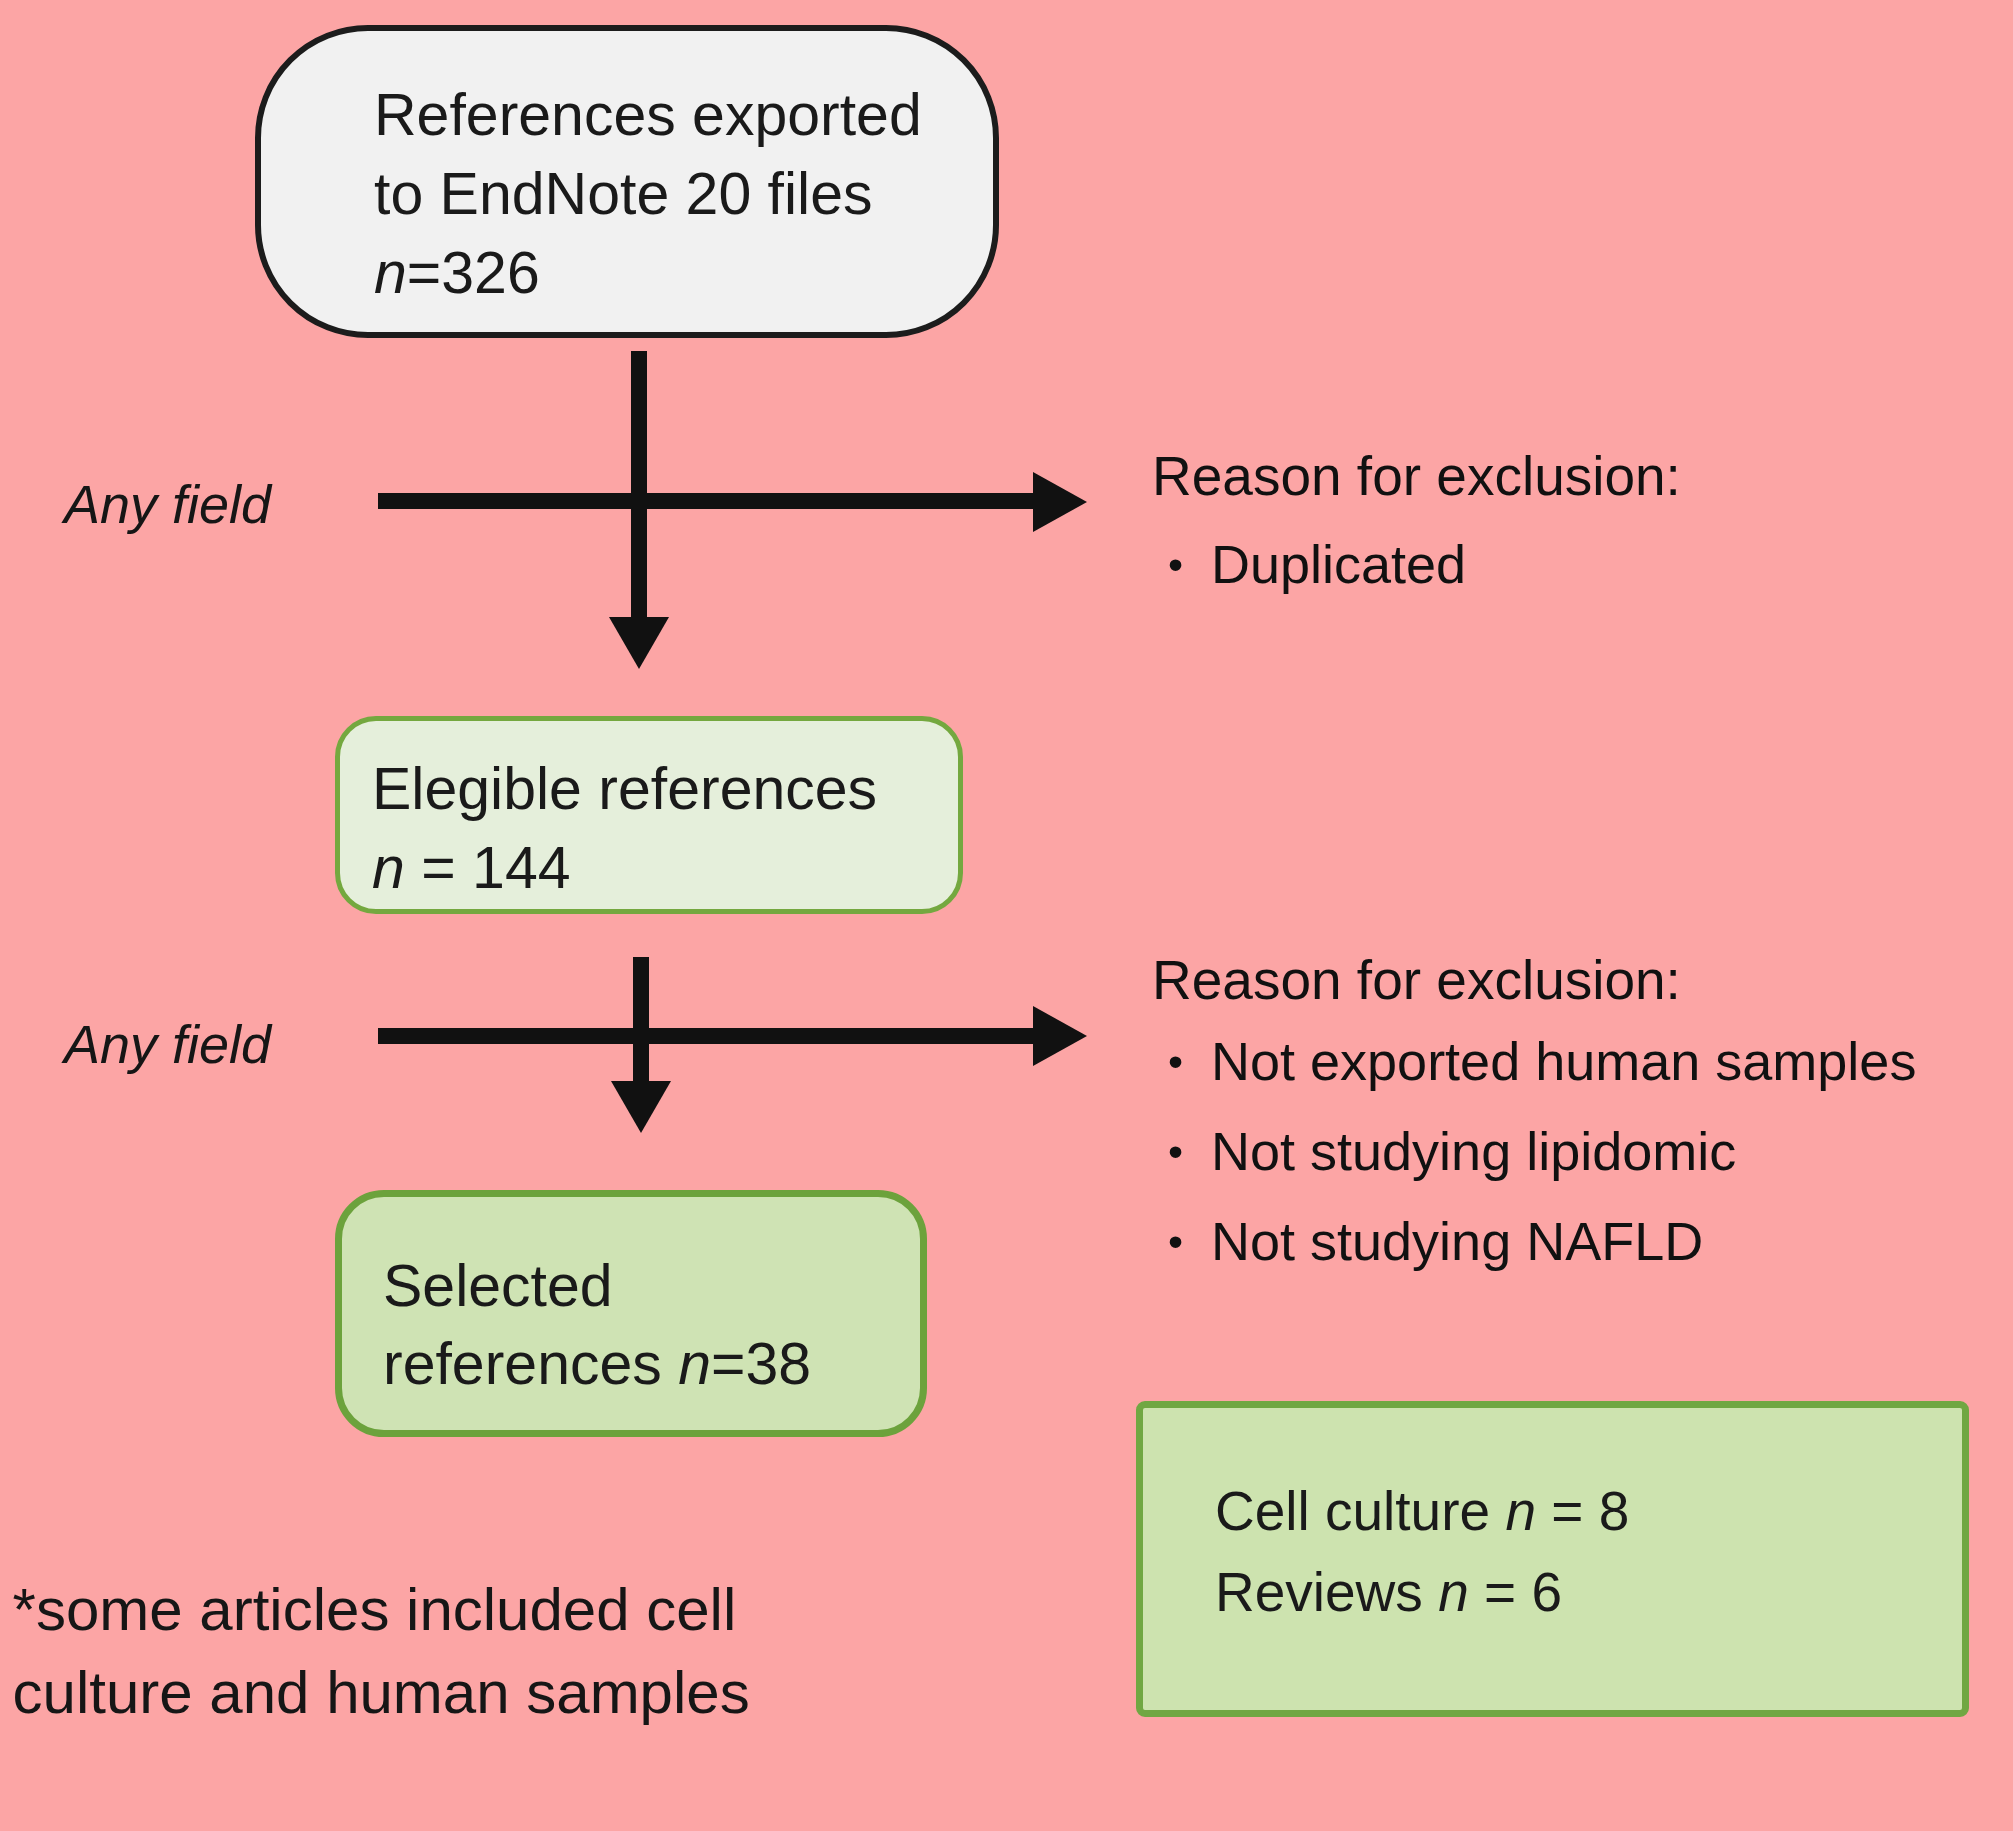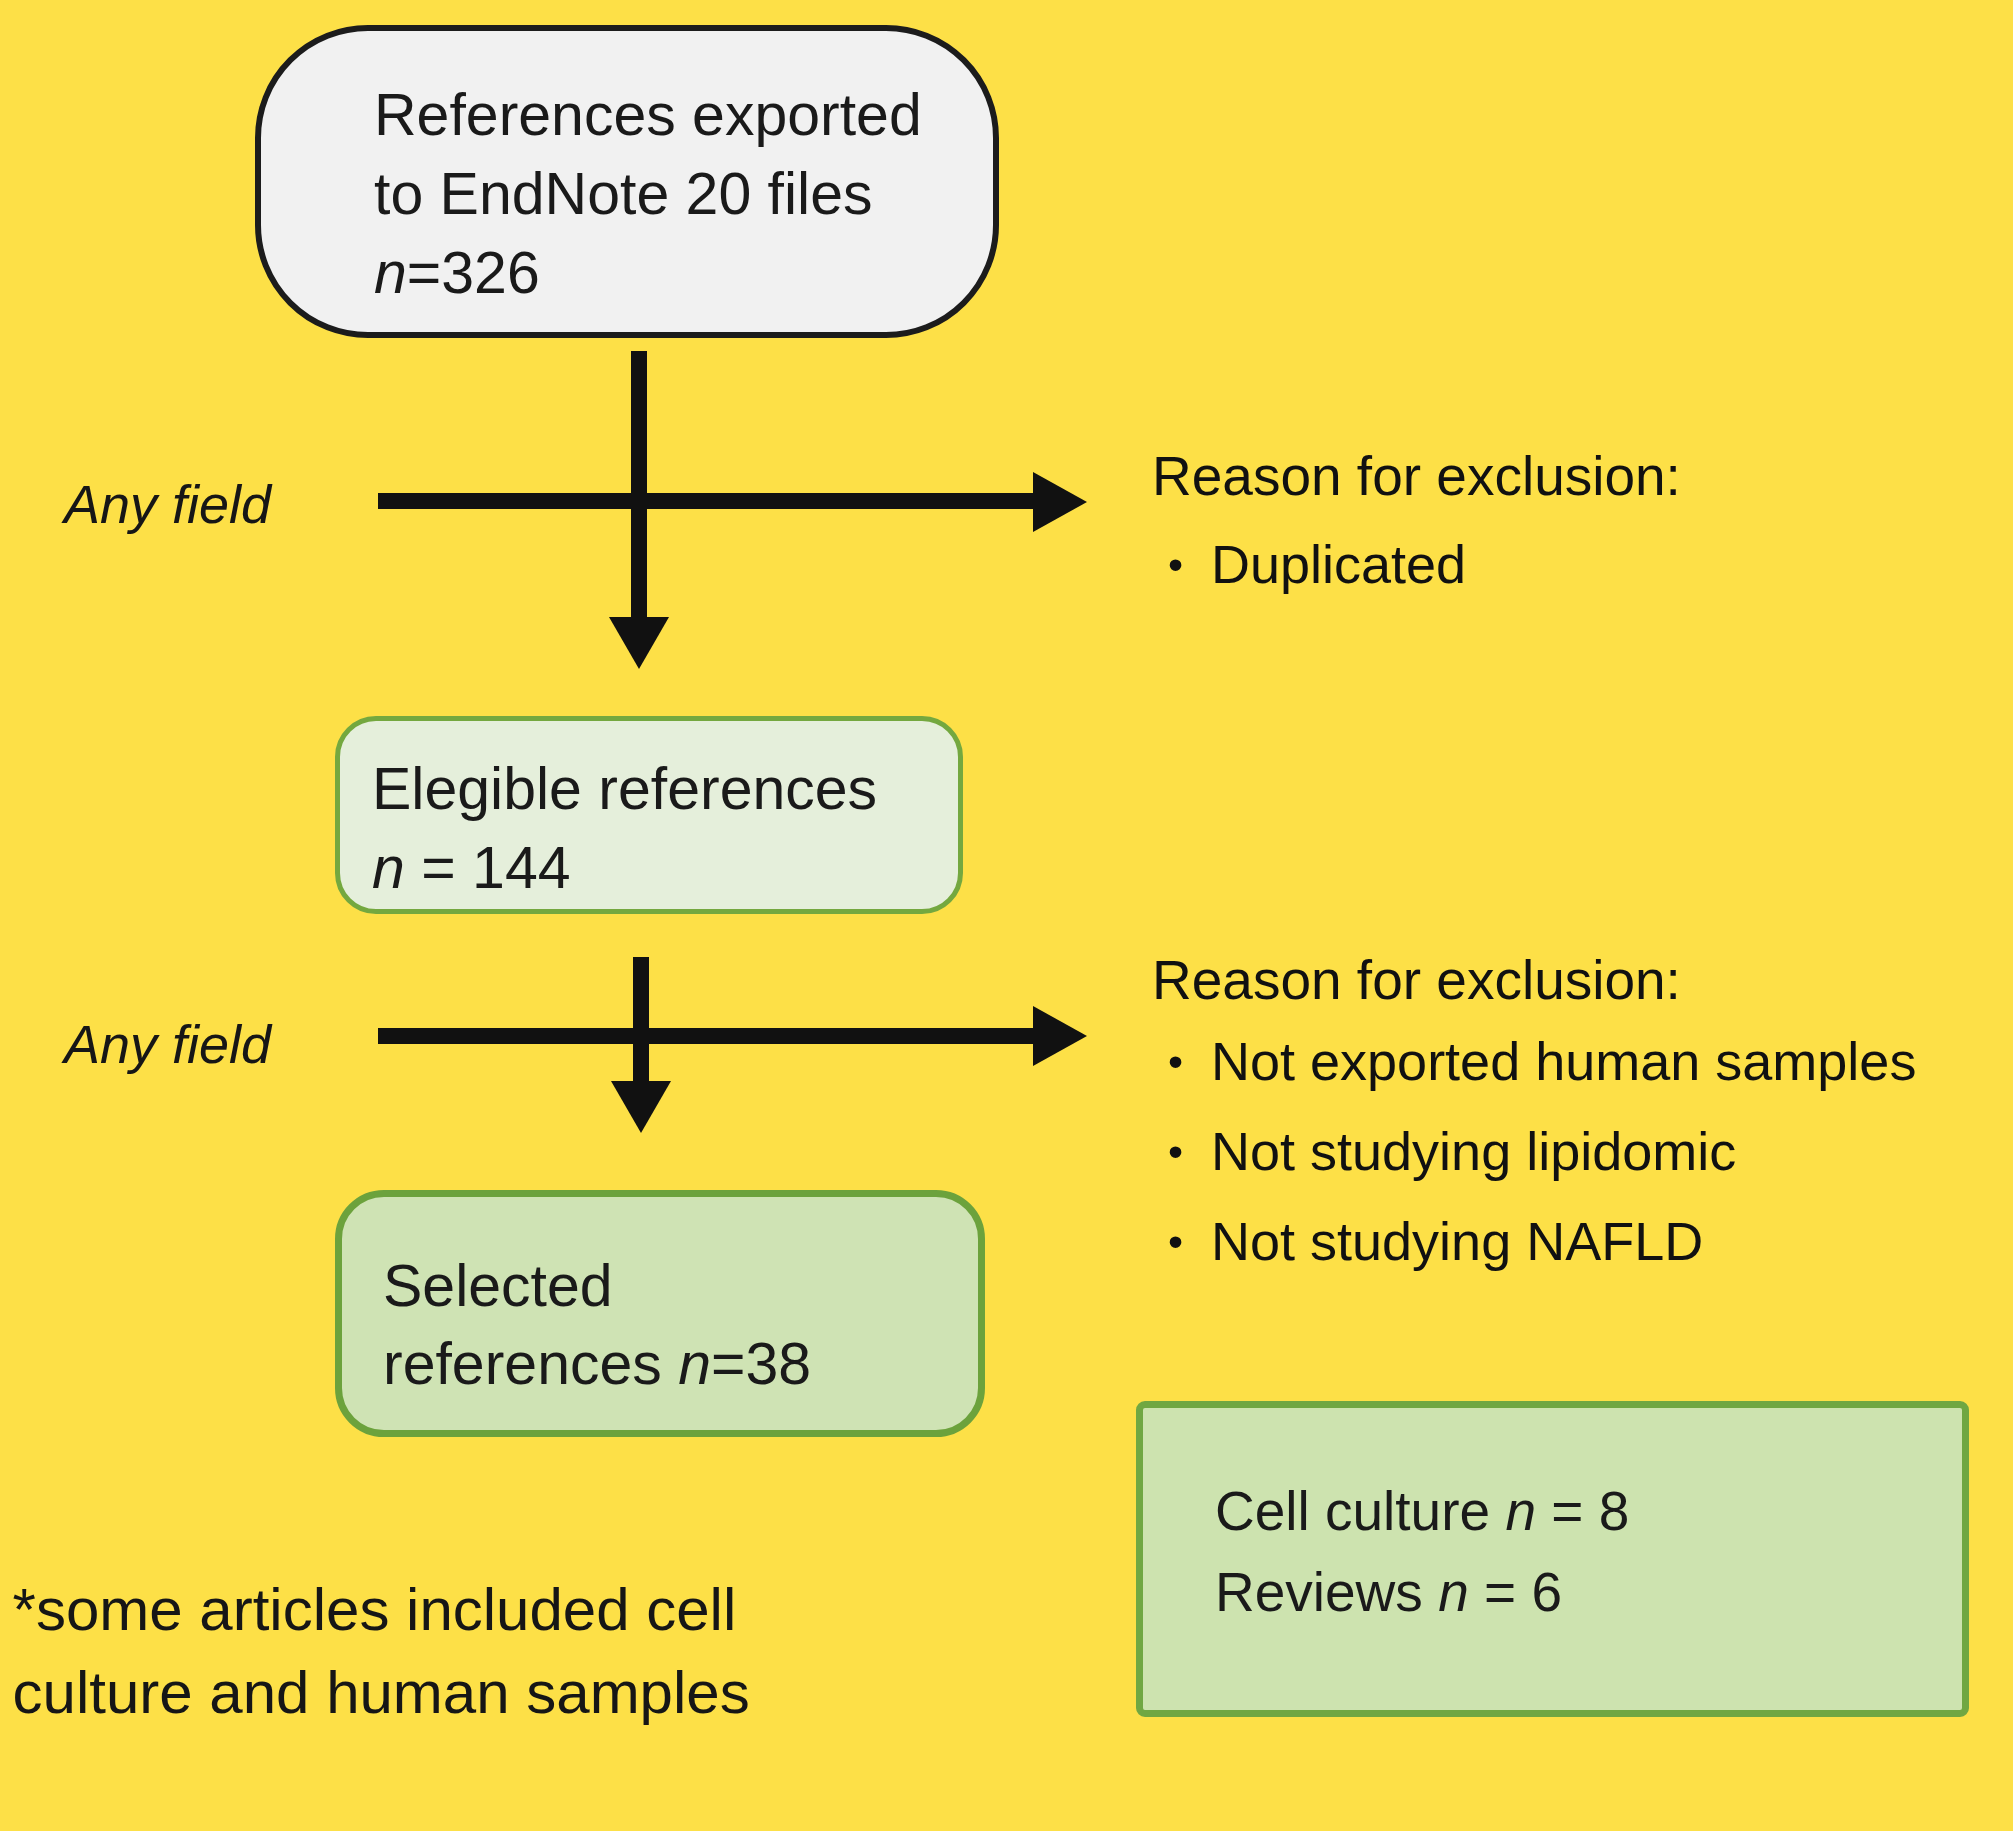--- a/index.html
+++ b/index.html
@@ -1,30 +1,30 @@
 <!DOCTYPE html>
 <html style="font-size:14.4px"><head>
 <meta charset="utf-8">
 <style>
   html,body{margin:0;padding:0;background:#ffffff;}
   body{font-family:"Liberation Sans", sans-serif;color:#111;}
-  .canvas{position:relative;width:2013px;height:1832px;background:#fde047;overflow:hidden;}
+  .canvas{position:relative;width:2013px;height:1832px;background:#fca5a5;overflow:hidden;}
   .box{position:absolute;box-sizing:border-box;}
   .start-box{
     left:255px;top:25px;width:744px;height:313px;
     background:#f1f1f1;border:6.3px solid #1c1c1c;border-radius:113px;
     padding:45px 27px 0 113px;font-size:59px;line-height:79px;color:#1a1a1a;
   }
   .eligible-box{
     left:335px;top:716px;width:628px;height:198px;
     background:#e5efdb;border:5.4px solid #74a83f;border-radius:41px;
     padding:29px 18px 0 32px;font-size:59px;line-height:79px;color:#1a1a1a;
   }
   .selected-box{
-    left:335px;top:1190px;width:650px;height:247px;
+    left:335px;top:1190px;width:592px;height:247px;
     background:#cfe3b4;border:7.2px solid #6ca23c;border-radius:49px;
     padding:50px 18px 0 41px;font-size:59px;line-height:78px;color:#1a1a1a;
   }
   .results-box{
     left:1136px;top:1401px;width:833px;height:316px;
     background:#cde3af;border:7.2px solid #70a742;border-radius:9px;
     padding:63px 18px 0 72px;font-size:55px;line-height:81px;color:#1a1a1a;
   }
   .it{font-style:italic;}
   .any-field{position:absolute;left:64px;font-size:54px;font-style:italic;line-height:65px;color:#161616;}

